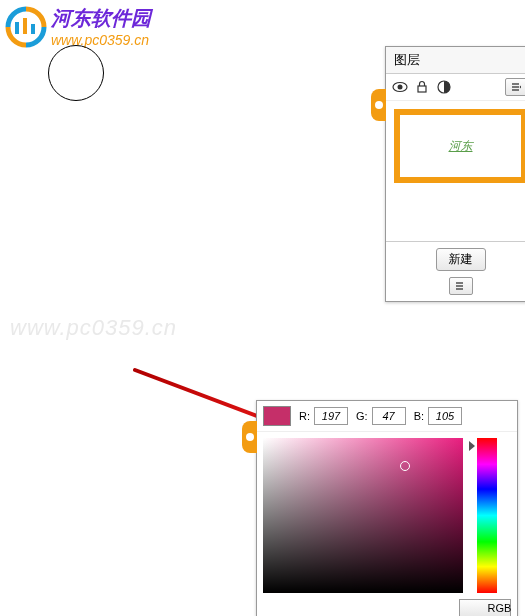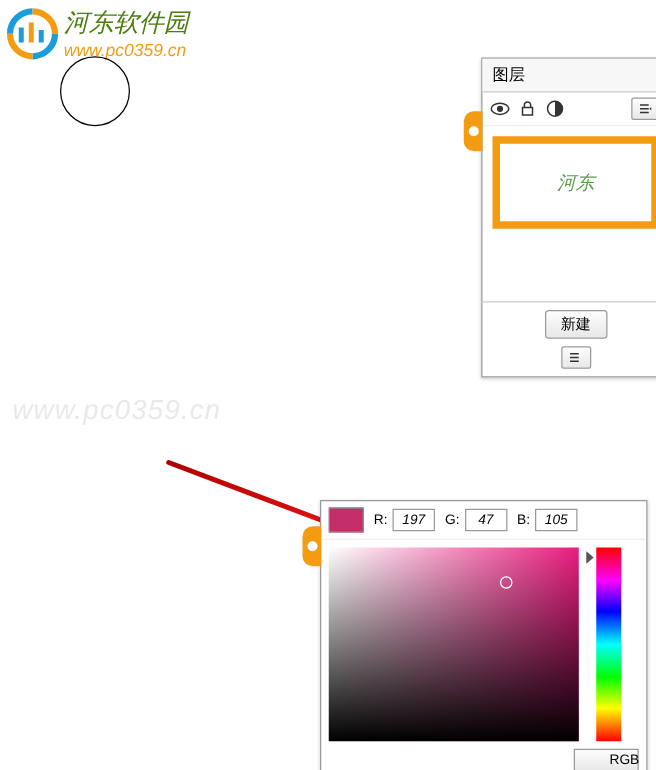--- a/index.html
+++ b/index.html
@@ -1,38 +1,38 @@
 <!DOCTYPE html>
 <html><head>
 <meta charset="utf-8">
 <style>
 * { box-sizing: border-box; margin: 0; padding: 0; }
 body { width: 525px; height: 616px; background: #fff; font-family: Arial, "Microsoft YaHei", sans-serif; font-size: 12px; position: relative; overflow: hidden; }
 
 .logo-area { position: absolute; top: 5px; left: 5px; display: flex; align-items: center; }
 .logo-icon { width: 42px; height: 42px; }
 .logo-text { margin-left: 4px; }
-.logo-title { font-size: 20px; font-weight: normal; color: #4d7c0f; font-style: italic; }
+.logo-title { font-size: 20px; font-weight: bold; color: #6d28d9; font-style: italic; }
 .logo-url { font-size: 14px; color: #f39c12; font-style: italic; }
 
 .circle-outline { position: absolute; top: 45px; left: 48px; width: 56px; height: 56px; border: 1px solid #000; border-radius: 50%; background: transparent; }
 
 .watermark { position: absolute; top: 315px; left: 10px; font-size: 22px; color: #e9e9e9; font-style: italic; letter-spacing: 1px; }
 
 
 .layers-panel { position: absolute; top: 46px; left: 385px; width: 151px; border: 1px solid #999; background: #fff; box-shadow: 0 1px 3px rgba(0,0,0,0.2); }
 .panel-title { padding: 4px 8px; font-size: 13px; border-bottom: 1px solid #ccc; background: #f7f7f7; }
 .panel-toolbar { padding: 4px 6px; display: flex; align-items: center; gap: 6px; border-bottom: 1px solid #eee; }
 .tab-handle { position: absolute; left: -15px; top: 42px; width: 15px; height: 32px; background: #f39c12; border-radius: 8px 0 0 8px; }
 .tab-handle::before { content: ""; position: absolute; left: 4px; top: 12px; width: 8px; height: 8px; background: #fff; border-radius: 50%; }
 .icon-btn { width: 16px; height: 16px; display: inline-flex; align-items: center; justify-content: center; cursor: pointer; }
 .toolbar-spacer { flex: 1; }
 .thumb-area { padding: 8px; }
 .thumb-frame { border: 6px solid #f39c12; width: 100%; height: 74px; background: #fff; display: flex; align-items: center; justify-content: center; }
-.thumb-content { font-size: 15px; color: #5a9e4a; font-style: italic; }
+.thumb-content { font-size: 12px; color: #5a9e4a; font-style: italic; text-decoration: underline; }
 .layers-blank { height: 50px; }
 .panel-footer { padding: 6px; border-top: 1px solid #ccc; display: flex; justify-content: flex-end; gap: 6px; align-items: center; flex-direction: column; }
 .btn { background: linear-gradient(#fdfdfd,#e8e8e8); border: 1px solid #999; border-radius: 3px; padding: 2px 12px; font-size: 12px; cursor: pointer; }
 .menu-small { width: 24px; height: 18px; border: 1px solid #999; border-radius: 2px; background: linear-gradient(#fdfdfd,#e8e8e8); display: flex; align-items: center; justify-content: center; cursor: pointer; }
 
 
 .arrow { position: absolute; top: 365px; left: 130px; }
 
 
 .color-panel { position: absolute; top: 400px; left: 256px; width: 262px; border: 1px solid #999; background: #fff; box-shadow: 0 1px 3px rgba(0,0,0,0.2); }

